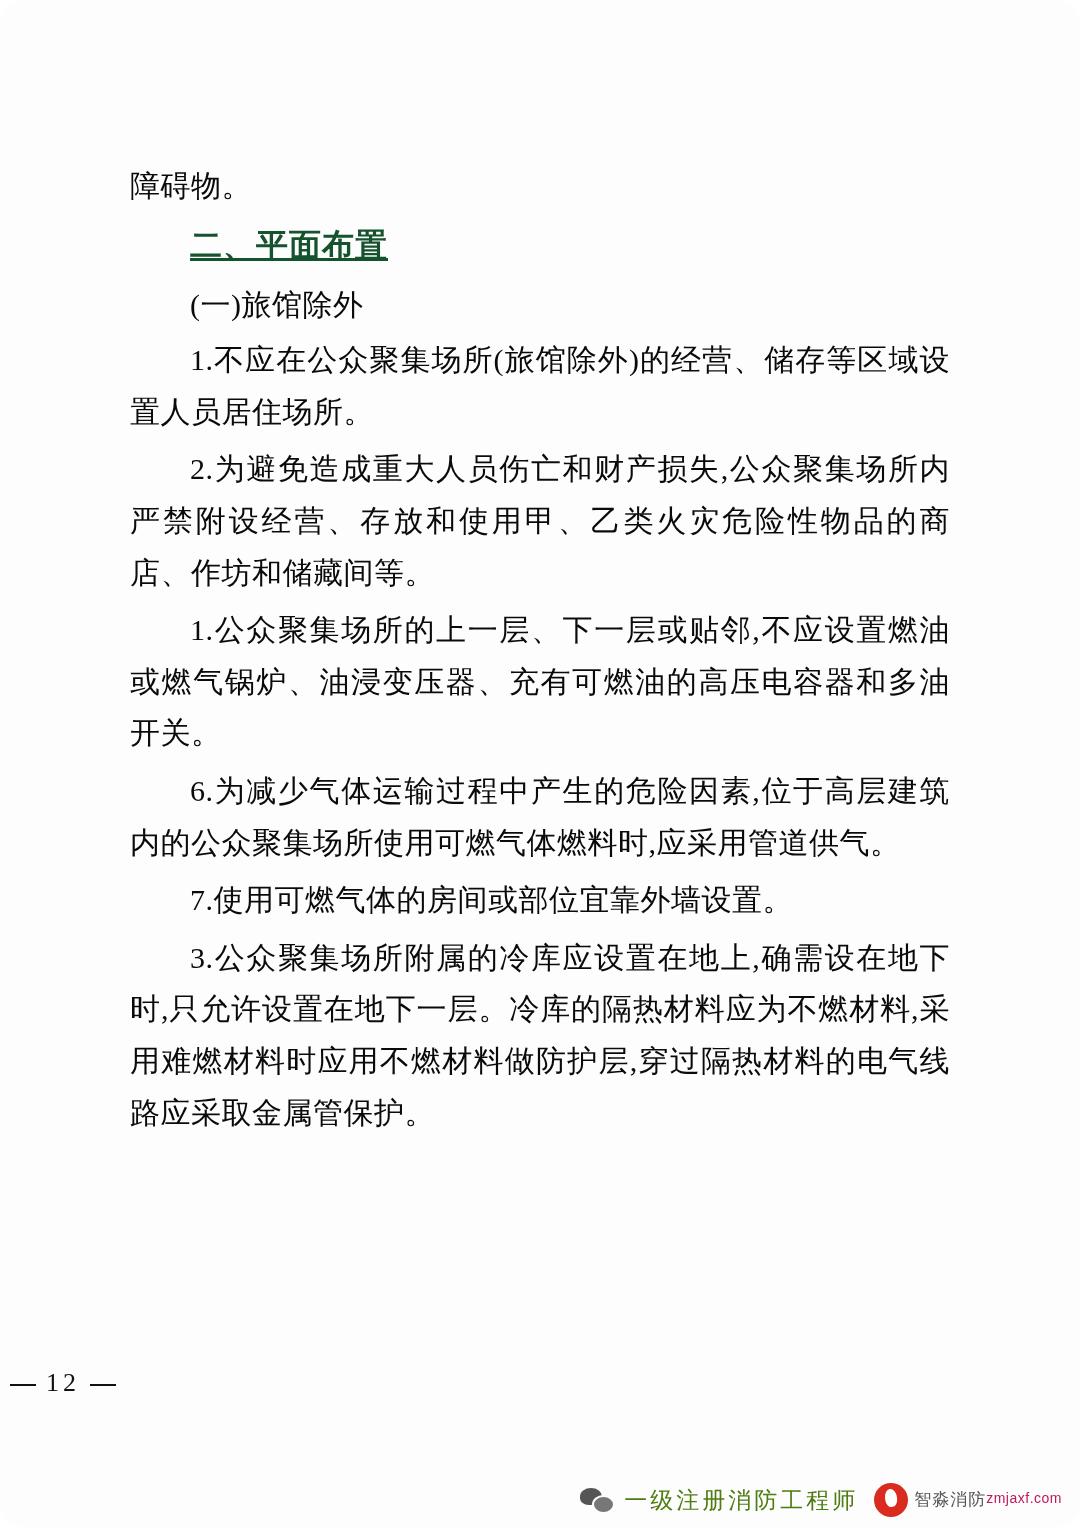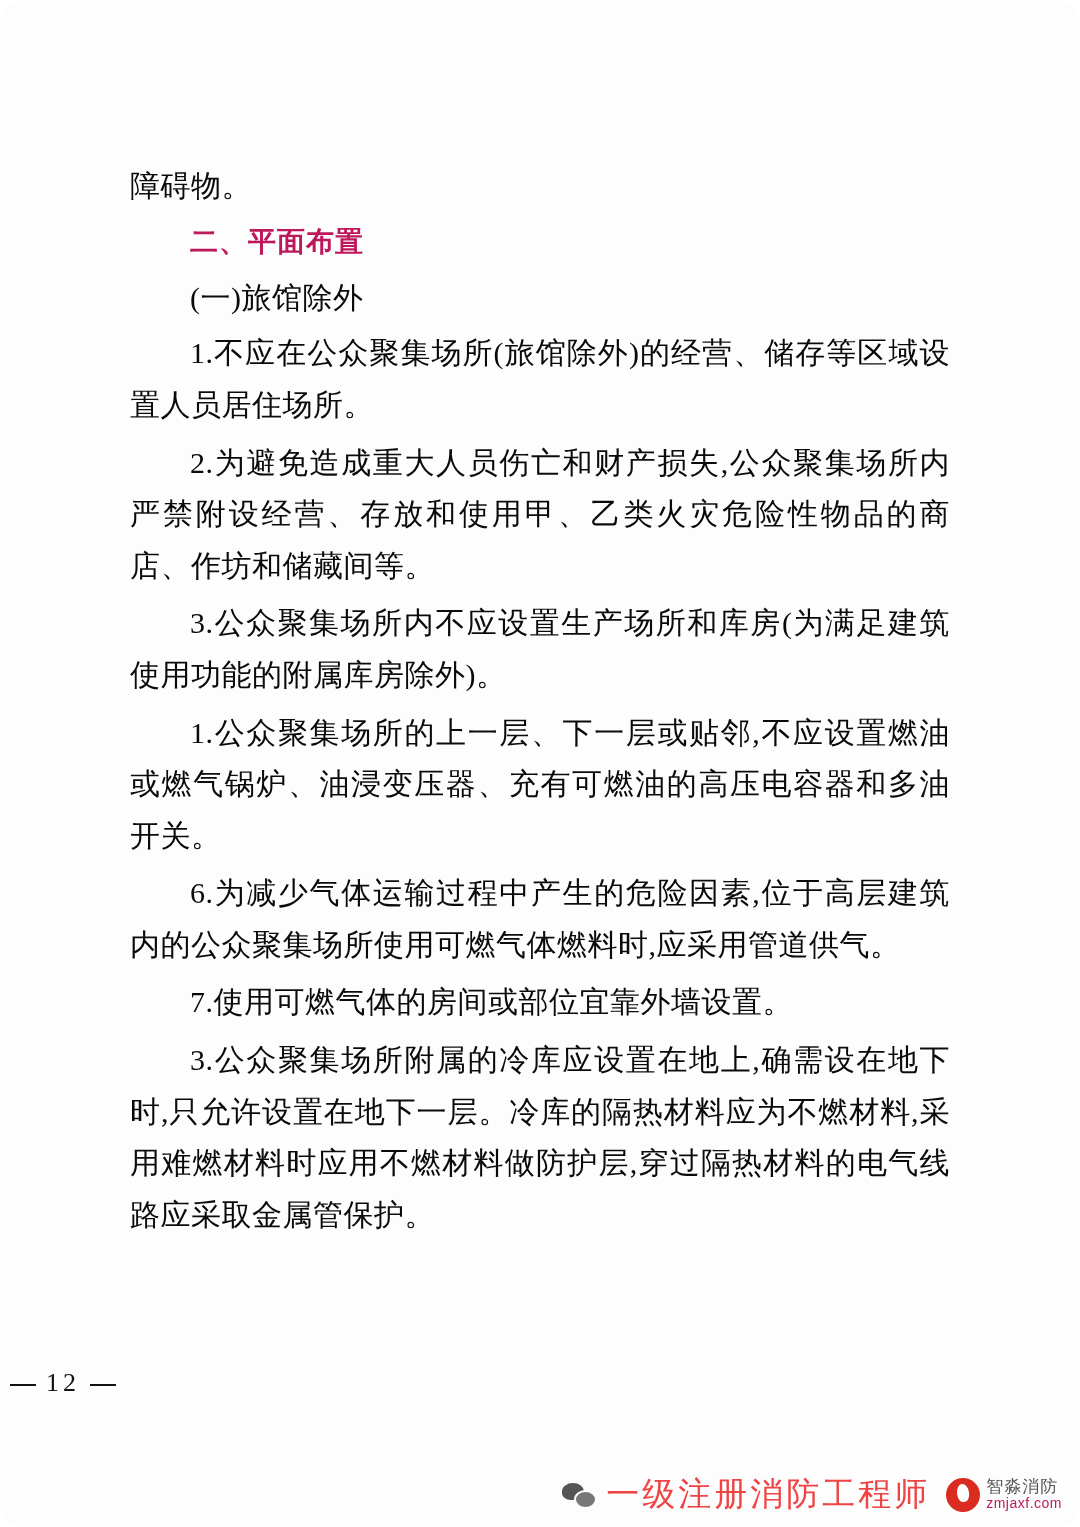--- a/index.html
+++ b/index.html
@@ -30,27 +30,28 @@
     line-height: 1.72;
     letter-spacing: 0.5px;
     text-align: justify;
     margin: 0 0 6px 0;
     color: #0a0a0a;
   }
   .indent {
     text-indent: 60px;
   }
   .heading {
-    font-size: 28px;
+    font-size: 32px;
     line-height: 1.72;
     letter-spacing: 1px;
     font-weight: bold;
     text-indent: 60px;
     margin: 6px 0 6px 0;
-    color: #be185d;
+    color: #14532d;
+    text-decoration: underline;
   }
   .subheading {
     font-size: 30px;
     line-height: 1.72;
     letter-spacing: 0.5px;
     text-indent: 60px;
     margin: 4px 0 4px 0;
     color: #0a0a0a;
   }
   .page-footer {
@@ -94,23 +95,23 @@
   .wm-wechat .b2 {
     position: absolute;
     left: 12px; top: 9px;
     width: 19px; height: 15px;
     background: #777;
     border-radius: 50%;
     border: 2px solid #fdfdfd;
   }
   .wm-text {
     font-family: "Liberation Sans", sans-serif;
-    font-size: 33px;
+    font-size: 23px;
     letter-spacing: 3px;
-    color: #ef4444;
+    color: #4d7c0f;
     font-weight: 500;
   }
   .wm-brand {
     display: flex;
     align-items: center;
     gap: 6px;
     margin-left: 6px;
   }
   .wm-flame {
     width: 34px;
@@ -124,21 +125,21 @@
     content: "";
     position: absolute;
     left: 11px; top: 6px;
     width: 12px; height: 18px;
     background: #fff;
     border-radius: 50% 50% 45% 45%;
     transform: rotate(-8deg);
   }
   .wm-brand-txt {
     display: flex;
-    flex-direction: column;
+    flex-direction: row;
     line-height: 1.05;
   }
   .wm-brand-cn {
     font-family: "Liberation Sans", sans-serif;
     font-size: 17px;
     color: #555;
     letter-spacing: 1px;
   }
   .wm-brand-en {
     font-family: "Liberation Sans", sans-serif;
@@ -155,21 +156,20 @@
   <div class="doc-body">
 
     <p class="para">障碍物。</p>
 
     <p class="heading">二、平面布置</p>
 
     <p class="subheading">(一)旅馆除外</p>
 
     <p class="para indent">1.不应在公众聚集场所(旅馆除外)的经营、储存等区域设置人员居住场所。</p>
     <p class="para indent">2.为避免造成重大人员伤亡和财产损失,公众聚集场所内严禁附设经营、存放和使用甲、乙类火灾危险性物品的商店、作坊和储藏间等。</p>
-    <p class="para indent">3.公众聚集场所内不应设置生产场所和库房(为满足建筑使用功能的附属库房除外)。</p>
     <p class="para indent">1.公众聚集场所的上一层、下一层或贴邻,不应设置燃油或燃气锅炉、油浸变压器、充有可燃油的高压电容器和多油开关。</p>
     <p class="para indent">6.为减少气体运输过程中产生的危险因素,位于高层建筑内的公众聚集场所使用可燃气体燃料时,应采用管道供气。</p>
     <p class="para indent">7.使用可燃气体的房间或部位宜靠外墙设置。</p>
     <p class="para indent">3.公众聚集场所附属的冷库应设置在地上,确需设在地下时,只允许设置在地下一层。冷库的隔热材料应为不燃材料,采用难燃材料时应用不燃材料做防护层,穿过隔热材料的电气线路应采取金属管保护。</p>
 
   </div>
 
   <div class="page-footer">
     <span class="footer-dash"></span><span>12</span><span class="footer-dash"></span>
   </div>

